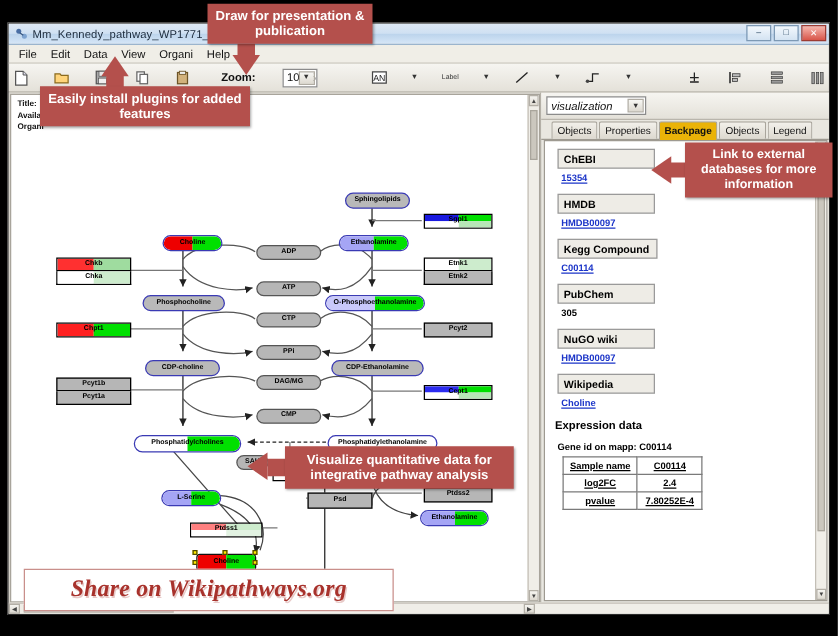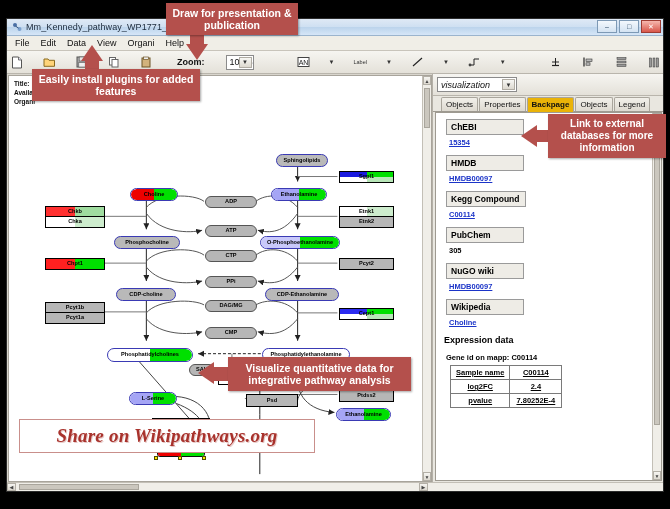--- a/index.html
+++ b/index.html
@@ -212,21 +212,21 @@
     position:absolute; z-index:49; width:0; height:0;
   }
   .arrow-down { border-left: 11px solid transparent; border-right: 11px solid transparent; border-top: 16px solid #b4504c;}
   .arrow-up   { border-left: 11px solid transparent; border-right: 11px solid transparent; border-bottom: 16px solid #b4504c;}
   .arrow-left { border-top: 11px solid transparent; border-bottom: 11px solid transparent; border-right: 16px solid #b4504c;}
   .stem { position:absolute; background:#b4504c; z-index:48;}
   #share-box {
     position:absolute; z-index: 50;
     border: 1px solid #c98f8b;
     background: #fff;
-    display:flex; align-items:center; justify-content:center;
+    display:flex; align-items:center; justify-content:center;margin-top:36px;
   }
   #share-text {
     font-family: "Liberation Serif", serif;
     font-style: italic; font-weight: bold;
     font-size: 19px; color: #a8322c;
     text-shadow: 1px 1px 0 #e7c9c7;
     letter-spacing: .2px;
   }
 </style>
 </head>

